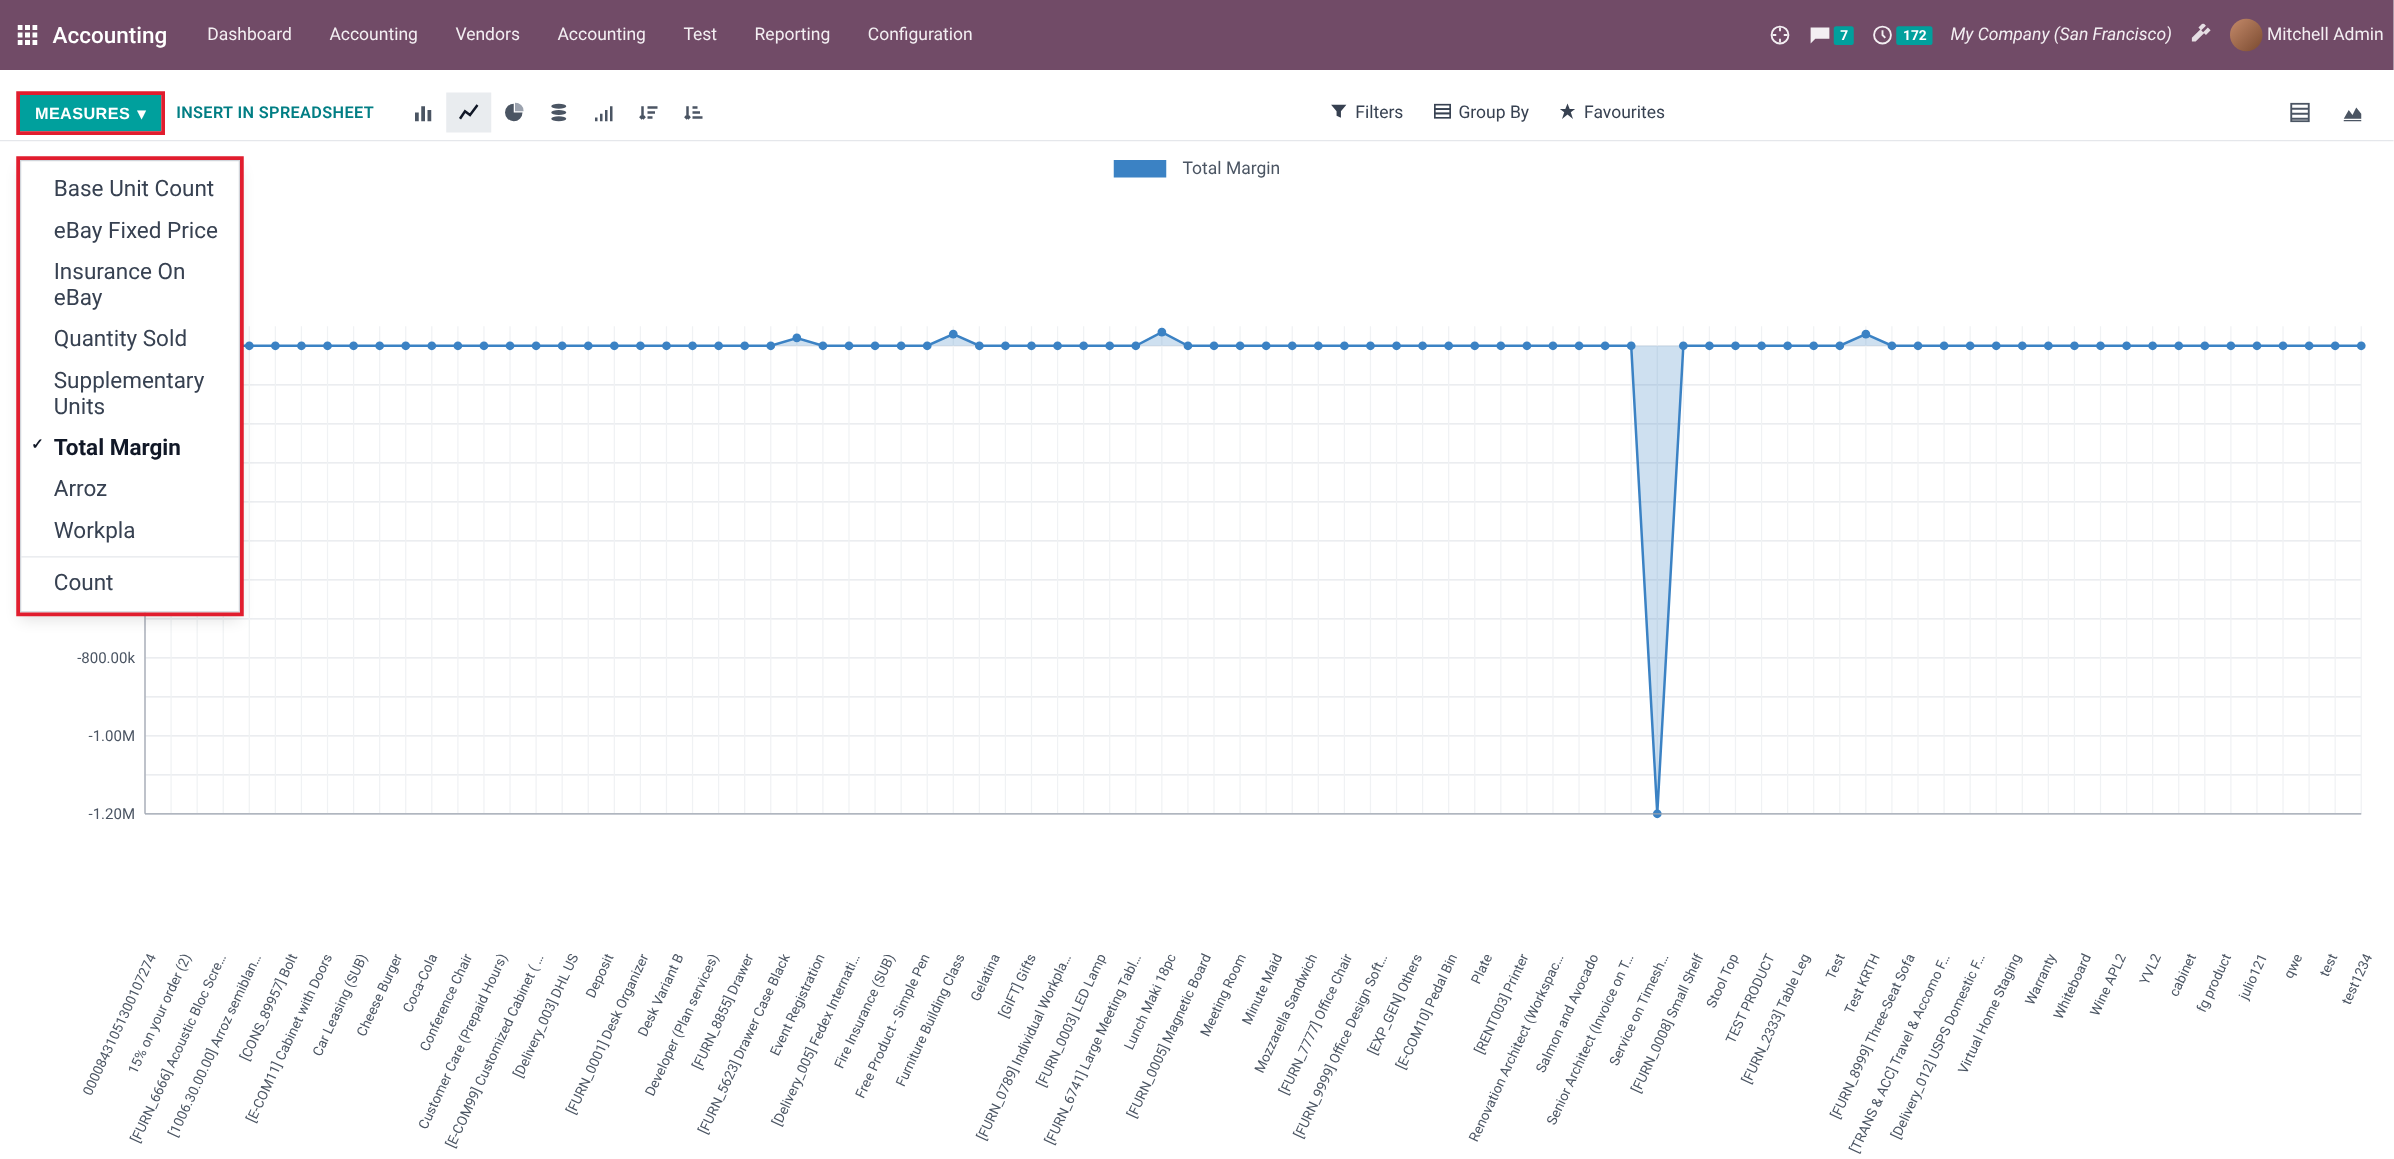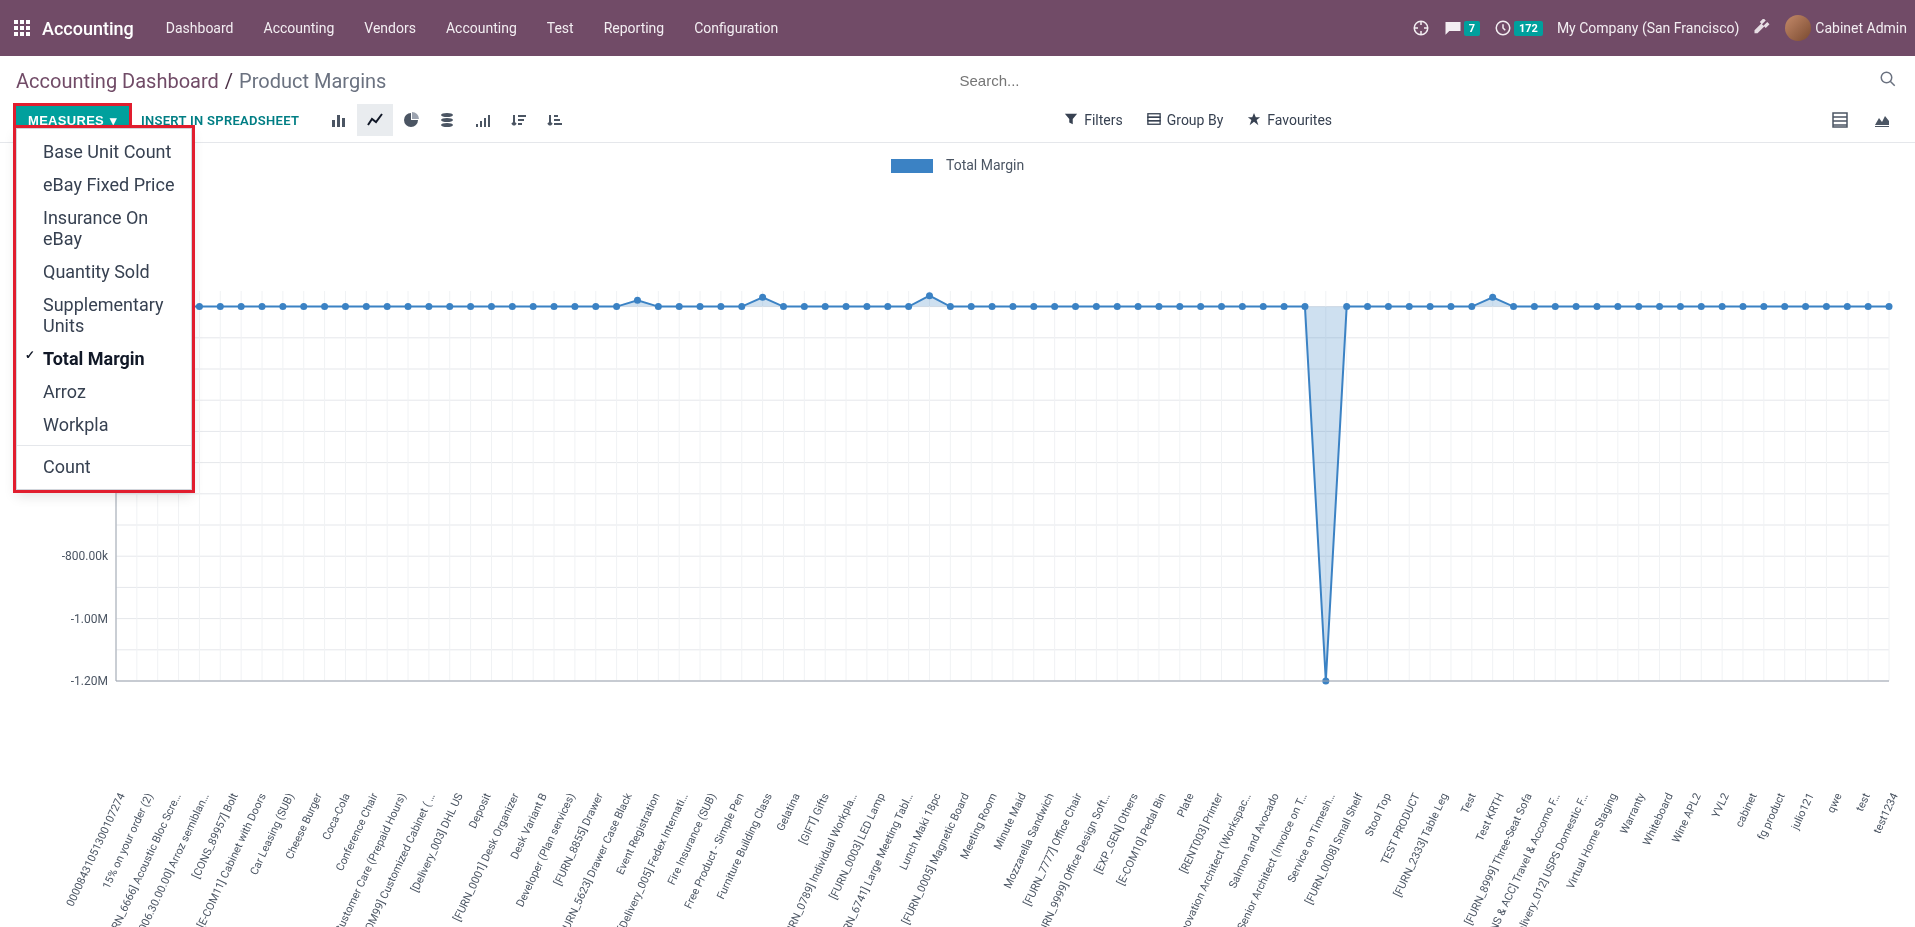--- a/index.html
+++ b/index.html
@@ -7,21 +7,21 @@
   
   .topbar { background:#714B67; color:#fff; height:56px; display:flex; align-items:center; padding:0 8px; }
   .topbar .apps { width:28px; height:28px; display:flex; align-items:center; justify-content:center; cursor:pointer; margin-right:6px; }
   .topbar .brand { font-size:18px; font-weight:500; margin-right:18px; }
   .topbar .menu { display:flex; gap:2px; }
   .topbar .menu a { color:#f3eef2; text-decoration:none; padding:6px 14px; font-size:14px; border-radius:0; }
   .topbar .spacer { flex:1; }
   .topbar .right { display:flex; align-items:center; gap:14px; }
   .topbar .right .ico { cursor:pointer; display:flex; align-items:center; color:#f3eef2; }
   .topbar .badge { background:#00A09D; color:#fff; font-size:11px; font-weight:700; padding:1px 5px; border-radius:2px; margin-left:2px; }
-  .topbar .company { font-size:14px; color:#f3eef2; }
+  .topbar .company { font-size:14px; color:#f3eef2;font-style:italic; }
   .topbar .avatar { width:26px; height:26px; border-radius:50%; background:linear-gradient(135deg,#c48a6a,#7a4a30); display:inline-block; }
   .topbar .user { font-size:14px; color:#f3eef2; margin-left:4px; }
   
   .cp { padding:10px 16px 0 16px; border-bottom:1px solid #e5e7eb; }
   .cp-top { display:flex; align-items:center; justify-content:space-between; }
   .breadcrumb { font-size:20px; color:#4a2f44; display:flex; align-items:center; gap:6px; }
   .breadcrumb .link { color:#714B67; cursor:pointer; }
   .breadcrumb .cur { color:#6b7280; }
   .search-wrap { flex:0 0 50%; position:relative; }
   .search-wrap input { width:100%; border:none; border-bottom:1px solid transparent; font-size:15px; padding:6px 28px 6px 2px; outline:none; }
@@ -104,42 +104,26 @@
       <span class="badge">172</span>
     </div>
     <div class="company">My Company (San Francisco)</div>
     <div class="ico">
       <svg width="18" height="18" viewBox="0 0 24 24" fill="#f3eef2">
           <path d="M22 7l-3-3-5 5-2-2 5-5-3-3-5 5 2 2-9 9v4h4l9-9 2 2 5-5z" opacity=".9"></path>
         </svg>
     </div>
     <div class="ico">
       <span class="avatar"></span>
-      <span class="user">Cabinet Admin</span>
+      <span class="user">Mitchell Admin</span>
     </div>
   </div>
 </div>
 
 <div class="cp">
-  <div class="cp-top">
-    <div class="breadcrumb">
-      <span class="link">Accounting Dashboard</span>
-      <span>/</span>
-      <span class="cur">Product Margins</span>
-    </div>
-    <div class="search-wrap">
-      <input type="text" placeholder="Search..." style="">
-      <span class="mag">
-        <svg width="18" height="18" viewBox="0 0 24 24" fill="none" stroke="#6b7280" stroke-width="2">
-            <circle cx="10" cy="10" r="7"></circle>
-            <line x1="21" y1="21" x2="15" y2="15"></line>
-          </svg>
-      </span>
-    </div>
-  </div>
   <div class="cp-bottom">
     <div class="cp-left">
       <button class="btn-measures hl-red">
         <span>MEASURES</span>
         <span>▾</span>
       </button>
       <span class="insert-link">INSERT IN SPREADSHEET</span>
       <div class="chart-type-btns">
         <div class="ct-btn">
             <svg width="16" height="16" viewBox="0 0 16 16" fill="#4b5563">

